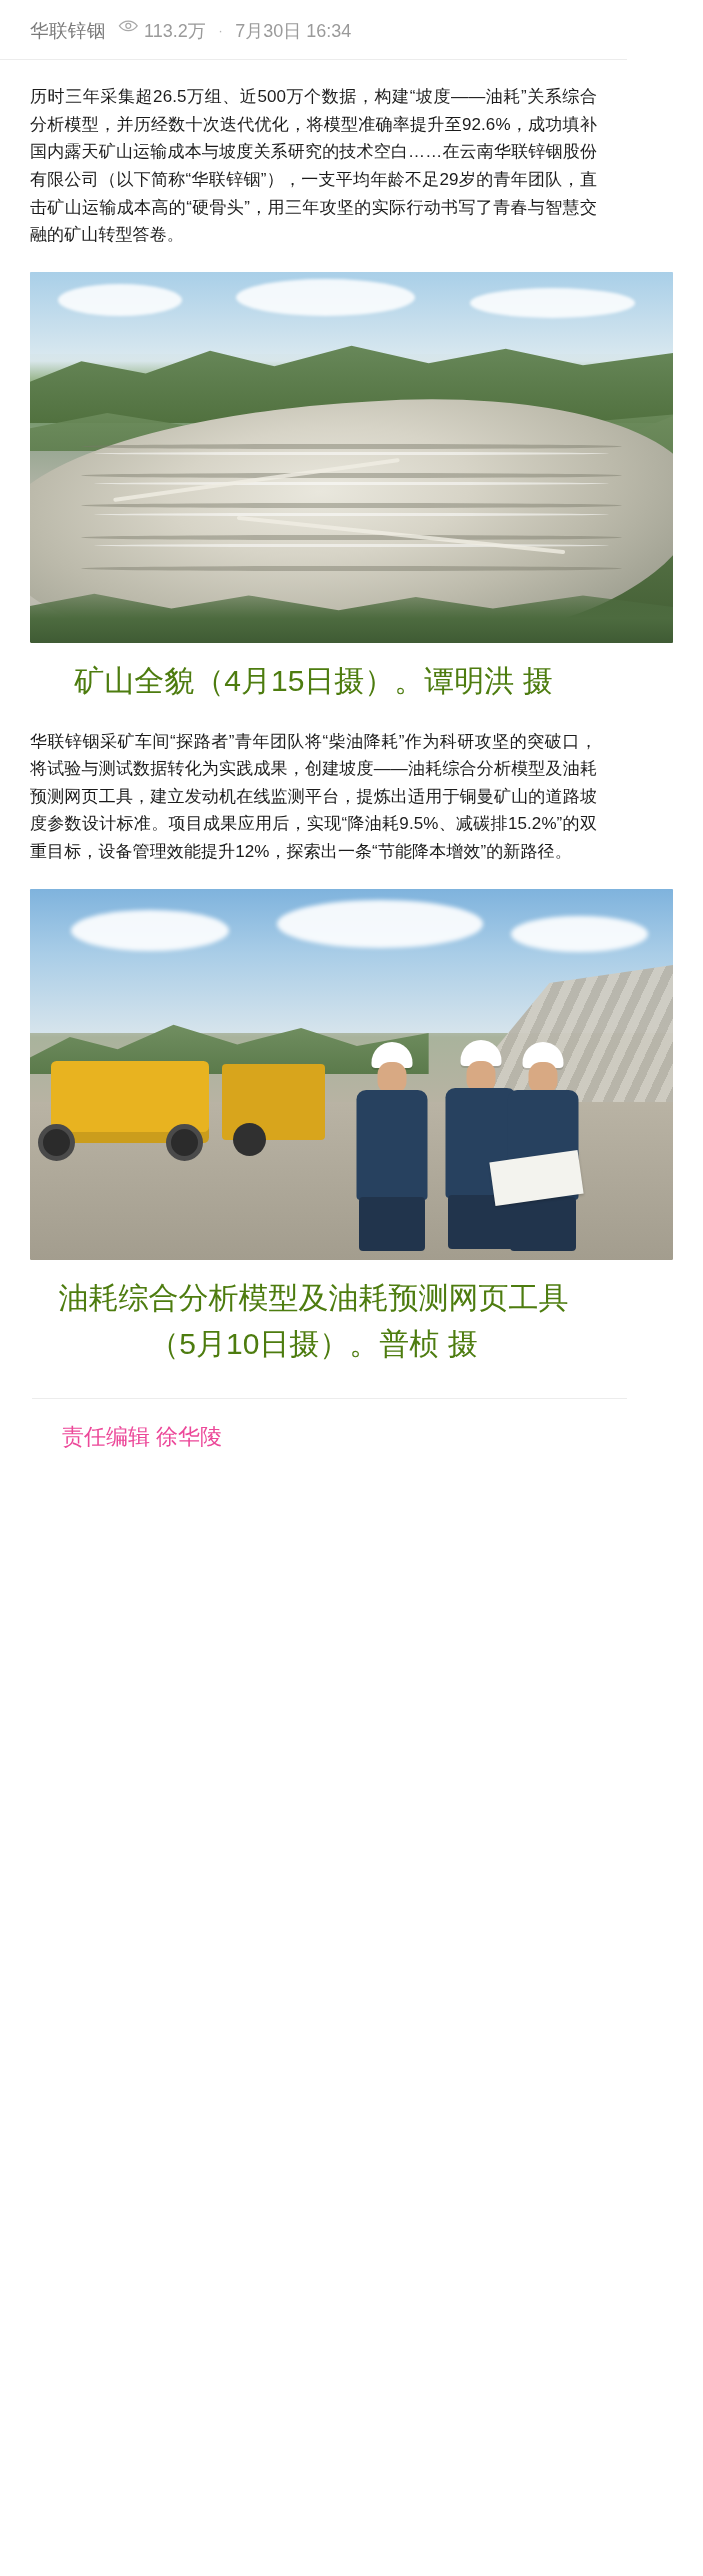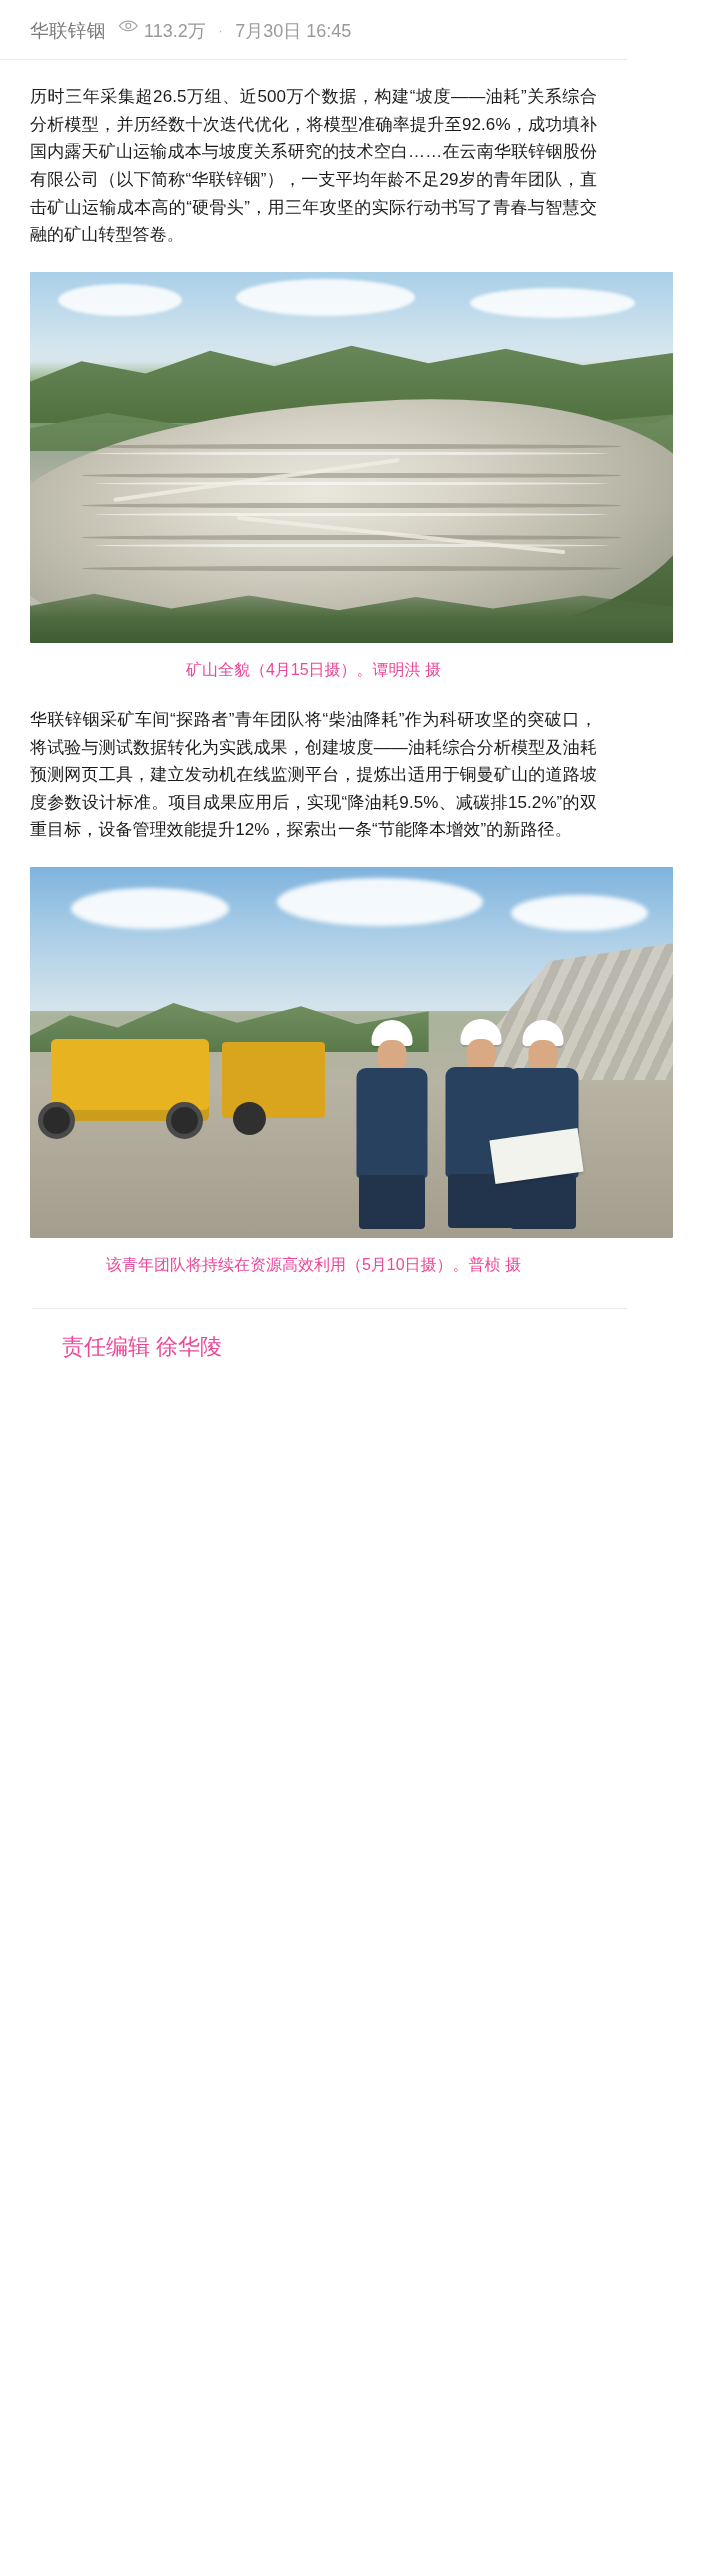--- a/index.html
+++ b/index.html
@@ -76,23 +76,23 @@
   }
   .photo {
     width: 643px;
     height: 371px;
     display: block;
     border-radius: 1.4px;
     overflow: hidden;
     position: relative;
   }
   .caption {
-    font-size: 16px;
+    font-size: 30px;
     line-height: 1.55;
-    color: #ec4899;
+    color: #4d7c0f;
     text-align: center;
     margin: 15px 0 20.6px 0;
     padding: 0 6.9px;
   }
   
   .footer {
     margin-top: 30px;
     border-top: 1.4px solid #ececec;
     padding: 23.4px 30px 27.5px 30px;
     font-size: 22px;
@@ -233,21 +233,21 @@
     <span class="meta-views">
       <span class="eye-icon">
         <svg width="20.6" height="13.7" viewBox="0 0 30 20">
           <path d="M15 3 C7 3 2 10 2 10 C2 10 7 17 15 17 C23 17 28 10 28 10 C28 10 23 3 15 3 Z" fill="none" stroke="#a8a8a8" stroke-width="1.8"></path>
           <circle cx="15" cy="10" r="3.6" fill="none" stroke="#a8a8a8" stroke-width="1.8"></circle>
         </svg>
       </span>
       <span>113.2万</span>
     </span>
     <span class="meta-dot">·</span>
-    <span class="meta-date">7月30日 16:45</span>
+    <span class="meta-date">7月30日 16:34</span>
   </div>
 
   <div class="content">
 
     <p class="para">历时三年采集超26.5万组、近500万个数据，构建“坡度——油耗”关系综合分析模型，并历经数十次迭代优化，将模型准确率提升至92.6%，成功填补国内露天矿山运输成本与坡度关系研究的技术空白……在云南华联锌铟股份有限公司（以下简称“华联锌铟”），一支平均年龄不足29岁的青年团队，直击矿山运输成本高的“硬骨头”，用三年攻坚的实际行动书写了青春与智慧交融的矿山转型答卷。</p>
 
     <div class="figure">
       <div class="photo mine">
         <div class="sky"></div>
         <div class="cloud" style="left:27.5px;top:12.4px;width:124px;height:32px;"></div>
@@ -300,21 +300,21 @@
           <div class="legs"></div>
         </div>
         <div class="worker" style="left:474px;">
           <div class="helmet"></div>
           <div class="head"></div>
           <div class="body"></div>
           <div class="legs"></div>
           <div class="paper"></div>
         </div>
       </div>
-      <div class="caption">该青年团队将持续在资源高效利用（5月10日摄）。普桢 摄</div>
+      <div class="caption">油耗综合分析模型及油耗预测网页工具（5月10日摄）。普桢 摄</div>
     </div>
 
 
   </div>
 
   <div class="footer">
     <span>责任编辑 徐华陵</span>
   </div>
 
 </div>

